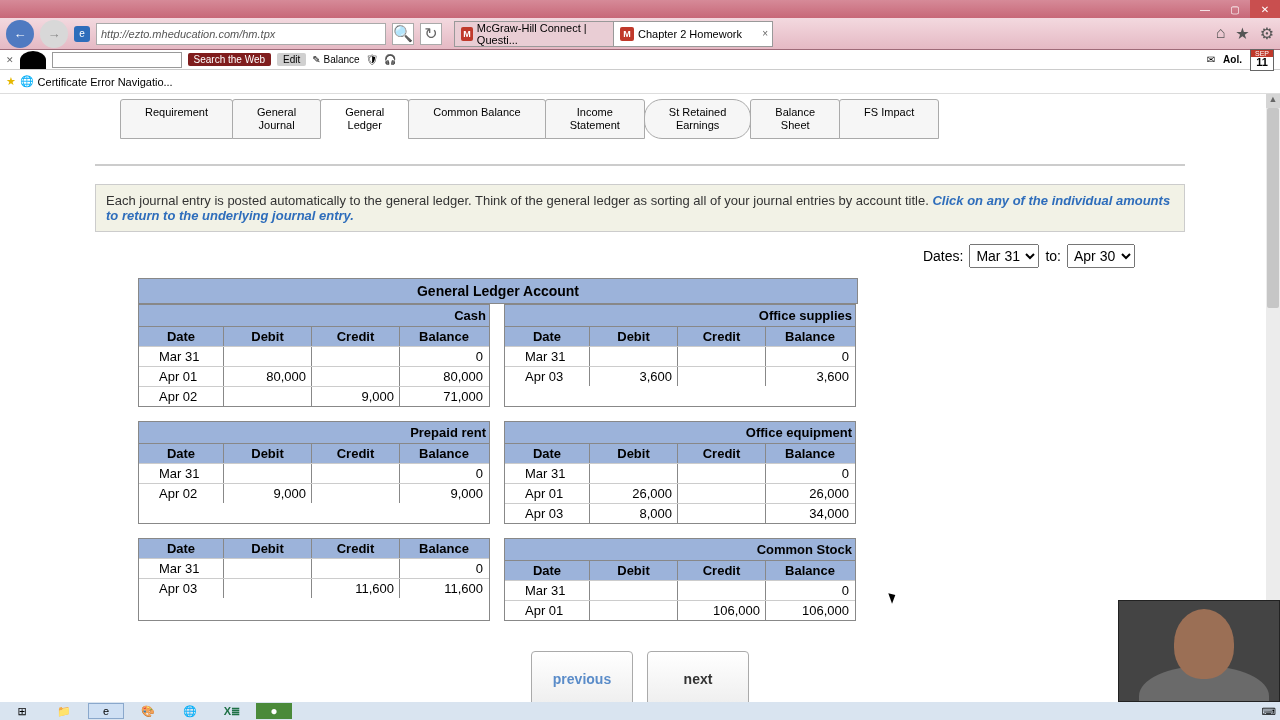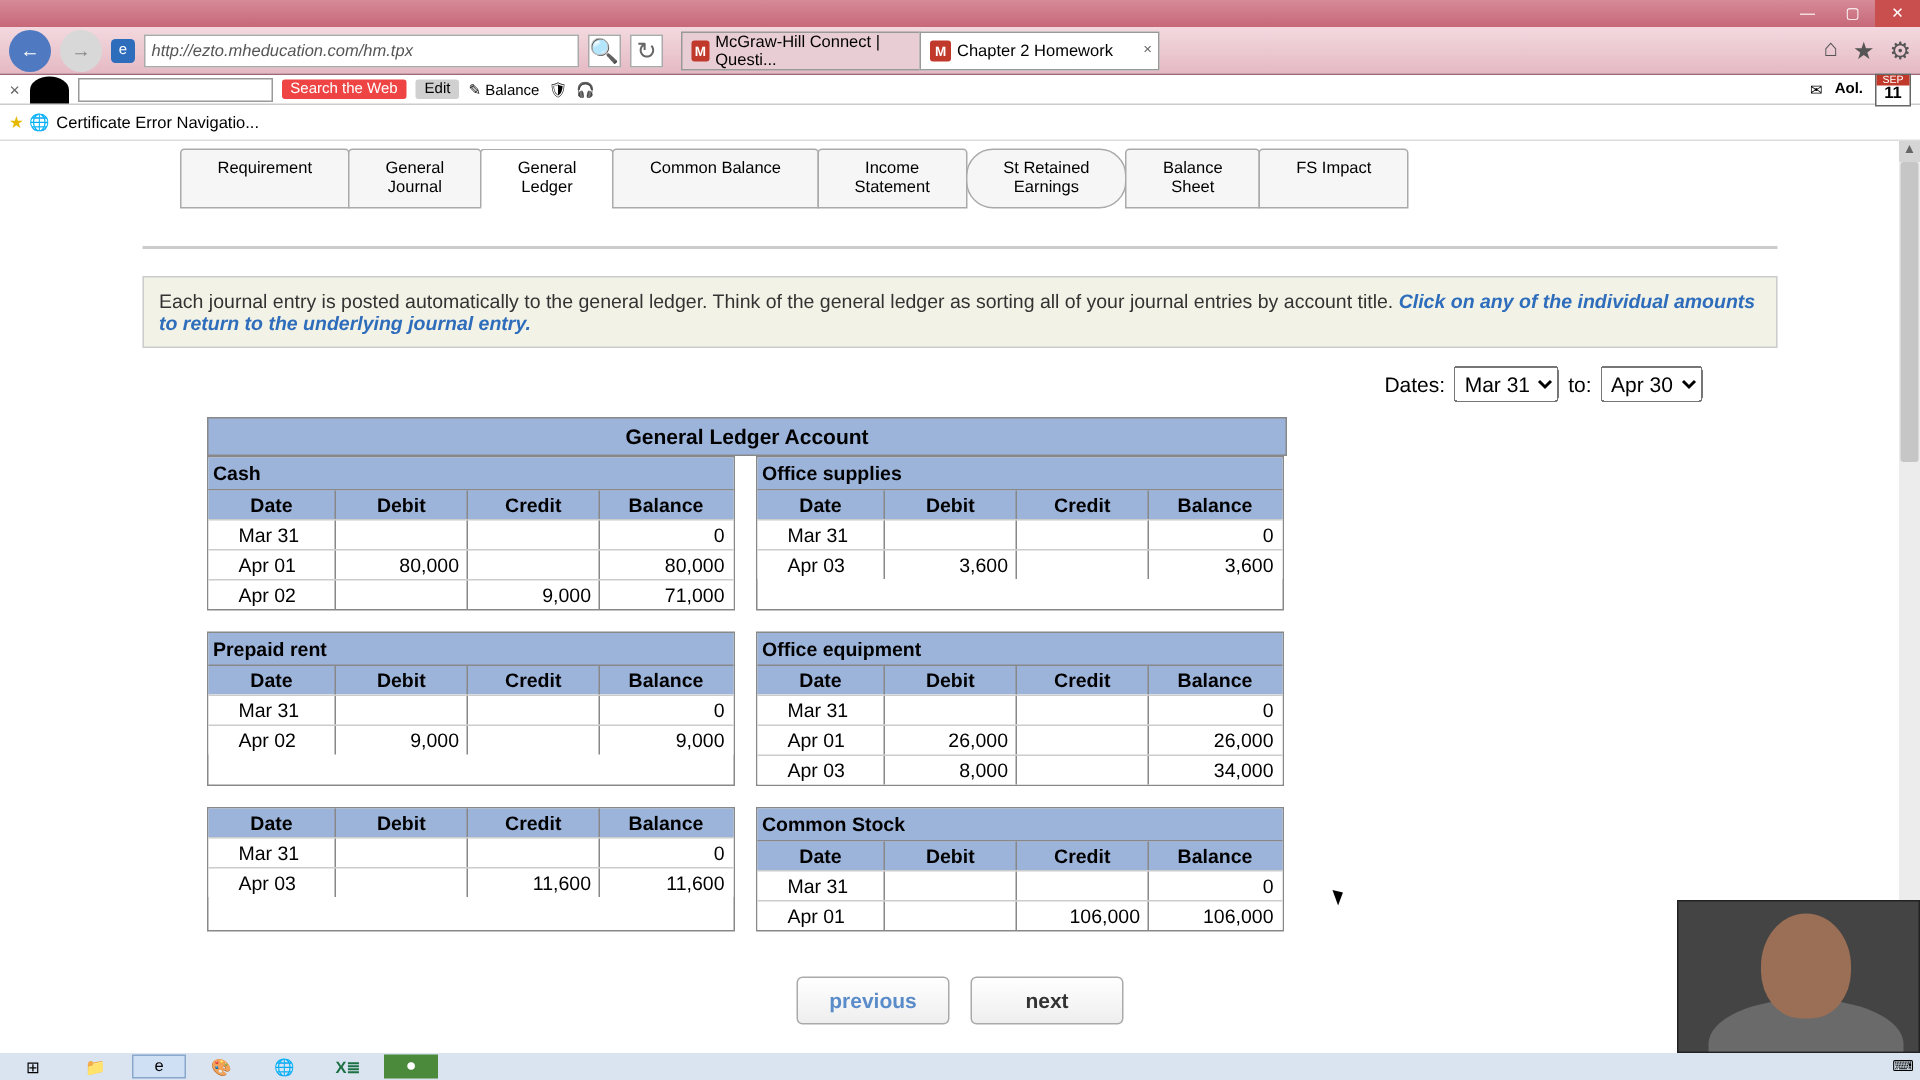--- a/index.html
+++ b/index.html
@@ -22,21 +22,21 @@
 .tab { width: 160px; height: 26px; border: 1px solid #999; background: #e9cdd4; display: flex; align-items: center; padding: 0 6px; font-size: 11px; gap: 4px; position: relative; margin-right: -1px; }
 .tab.active { background: #fff; }
 .tab-icon { width: 14px; height: 14px; background: #c0392b; color: #fff; font-size: 9px; display: flex; align-items: center; justify-content: center; border-radius: 2px; font-weight: bold; }
 .tab-close { position: absolute; right: 4px; font-size: 10px; color: #666; }
 .nav-right { margin-left: auto; display: flex; gap: 10px; font-size: 16px; color: #555; }
 
 
 .toolbar { height: 20px; background: #fff; display: flex; align-items: center; padding: 0 6px; gap: 6px; font-size: 10px; border-bottom: 1px solid #ccc; position: relative; }
 .aol { width: 26px; height: 18px; background: #000; border-radius: 50% 50% 0 0; }
 .search-box { flex: 0 0 130px; height: 16px; border: 1px solid #999; background: #fff; }
-.btn-blue { background: #ef4444; color: #fff; padding: 1px 6px; border-radius: 2px; font-size: 10px; }
+.btn-blue { background: #7f1d1d; color: #fff; padding: 1px 6px; border-radius: 2px; font-size: 10px; }
 .btn-grey { background: #d0d0d0; padding: 1px 6px; border-radius: 2px; }
 .aol-right { position: absolute; right: 6px; display: flex; gap: 8px; align-items: center; }
 .calendar { width: 24px; height: 22px; background: #fff; border: 1px solid #666; font-size: 7px; text-align: center; line-height: 1; }
 .calendar .m { background: #c0392b; color: #fff; }
 .bookmarks { height: 24px; background: #fff; border-bottom: 1px solid #ddd; display: flex; align-items: center; padding: 0 6px; font-size: 11px; gap: 4px; }
 .star { color: #e6b800; }
 
 
 .content { position: relative; height: 626px; background: #fff; overflow: hidden; }
 .content-tabs { display: flex; margin-left: 120px; margin-top: 5px; }
@@ -48,32 +48,32 @@
 
 .dates-row { display: flex; align-items: center; gap: 6px; margin: 12px 95px 0; justify-content: flex-end; font-size: 14px; padding-right: 50px;}
 .dates-row select { font-size: 14px; padding: 2px; }
 
 .ledger-wrap { margin: 10px 0 0 138px; }
 .gl-header { width: 720px; background: #9cb3da; font-weight: bold; text-align: center; padding: 4px; font-size: 14px; border: 1px solid #888; }
 .ledger-row { display: flex; gap: 14px; margin-bottom: 14px; }
 .ledger { border: 1px solid #888; font-size: 13px; }
 .ledger.left { width: 352px; }
 .ledger.right { width: 352px; }
-.acct-title { background: #9cb3da; text-align: left; font-weight: bold; padding: 3px; border-bottom: 1px solid #888; }
+.acct-title { background: #9cb3da; text-align: right; font-weight: bold; padding: 3px; border-bottom: 1px solid #888; }
 .cols { display: flex; background: #9cb3da; font-weight: bold; }
 .cols > div, .lrow > div { border-right: 1px solid #888; padding: 2px 5px; }
 .cols > div:last-child, .lrow > div:last-child { border-right: none; }
 .c-date { width: 85px; text-align: center; }
 .c-num { width: 88px; text-align: right; }
 .c-numh { width: 88px; text-align: center; }
 .lrow { display: flex; background: #fff; border-top: 1px solid #ccc; }
 .lrow .c-date { text-align: left; padding-left: 20px; }
 
 .nav-buttons { display: flex; gap: 14px; justify-content: center; margin-top: 30px; }
-.pill { width: 102px; border: 1px solid #aaa; border-radius: 4px; text-align: center; padding: 7px 0; font-size: 14px; font-weight: bold; color: #5a8cc9; background: linear-gradient(#fff,#eee); cursor: pointer; }
+.pill { width: 102px; border: 1px solid #aaa; border-radius: 4px; text-align: center; padding: 19px 0; font-size: 14px; font-weight: bold; color: #5a8cc9; background: linear-gradient(#fff,#eee); cursor: pointer; }
 .pill.next { color: #333; }
 
 .scroll-v { position: absolute; right: 0; top: 0; width: 14px; height: 100%; background: #ececec; }
 .scroll-arrow { height: 14px; background: #d5d5d5; text-align: center; font-size: 9px; color: #666; }
 .scroll-thumb { position: absolute; left: 1px; width: 12px; top: 14px; height: 200px; background: #c6c6c6; border-radius: 2px; }
 
 .webcam { position: absolute; right: 0; bottom: 18px; width: 162px; height: 102px; background: #444; border: 1px solid #222; overflow: hidden; }
 .head { position: absolute; left: 55px; top: 8px; width: 60px; height: 70px; background: #9b6f55; border-radius: 50% 50% 45% 45%; }
 .shoulder { position: absolute; left: 20px; top: 65px; width: 130px; height: 60px; background: #6a6a6a; border-radius: 50% 50% 0 0; }
 

